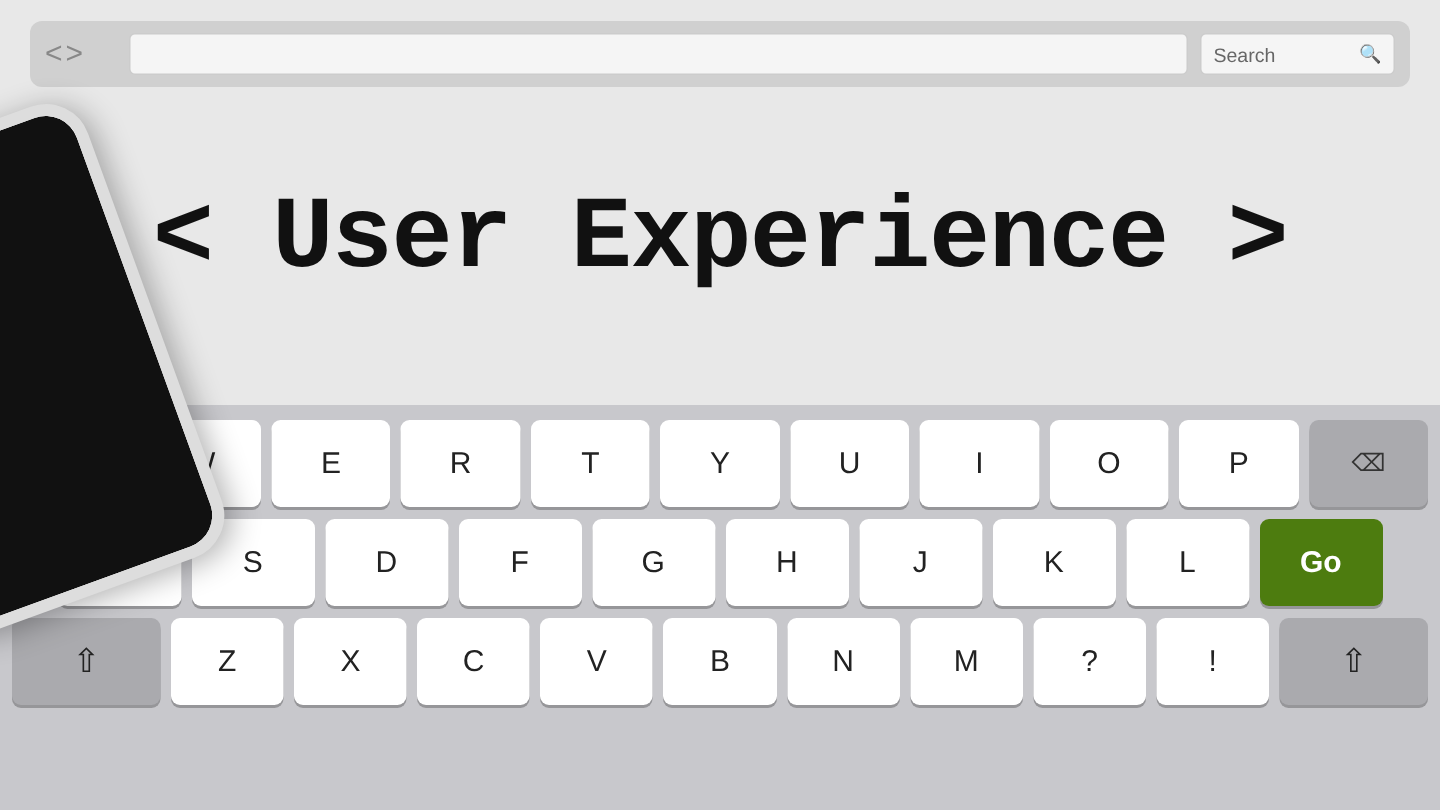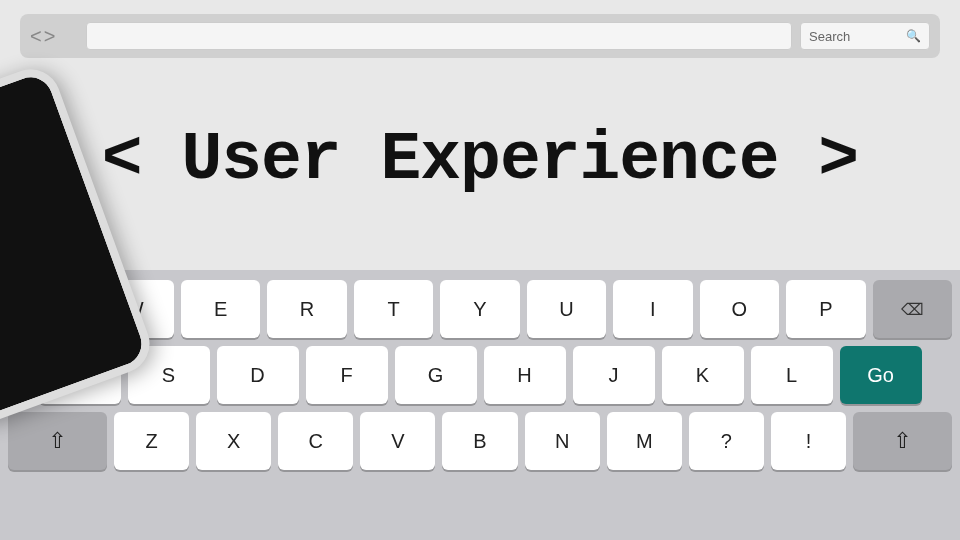--- a/index.html
+++ b/index.html
@@ -127,24 +127,24 @@
       font-size: 20px;
       font-weight: 400;
       color: #222;
       box-shadow: 0 2px 0 rgba(0,0,0,0.25);
       cursor: pointer;
       user-select: none;
       height: 58px;
     }
 
     .key-go {
-      background: #0f766e;
+      background: #4d7c0f;
       color: white;
       font-size: 20px;
-      font-weight: 400;
+      font-weight: 700;
     }
 
     .key-delete {
       background: #aaaaae;
       color: #333;
     }
 
     .key-shift {
       background: #aaaaae;
     }

